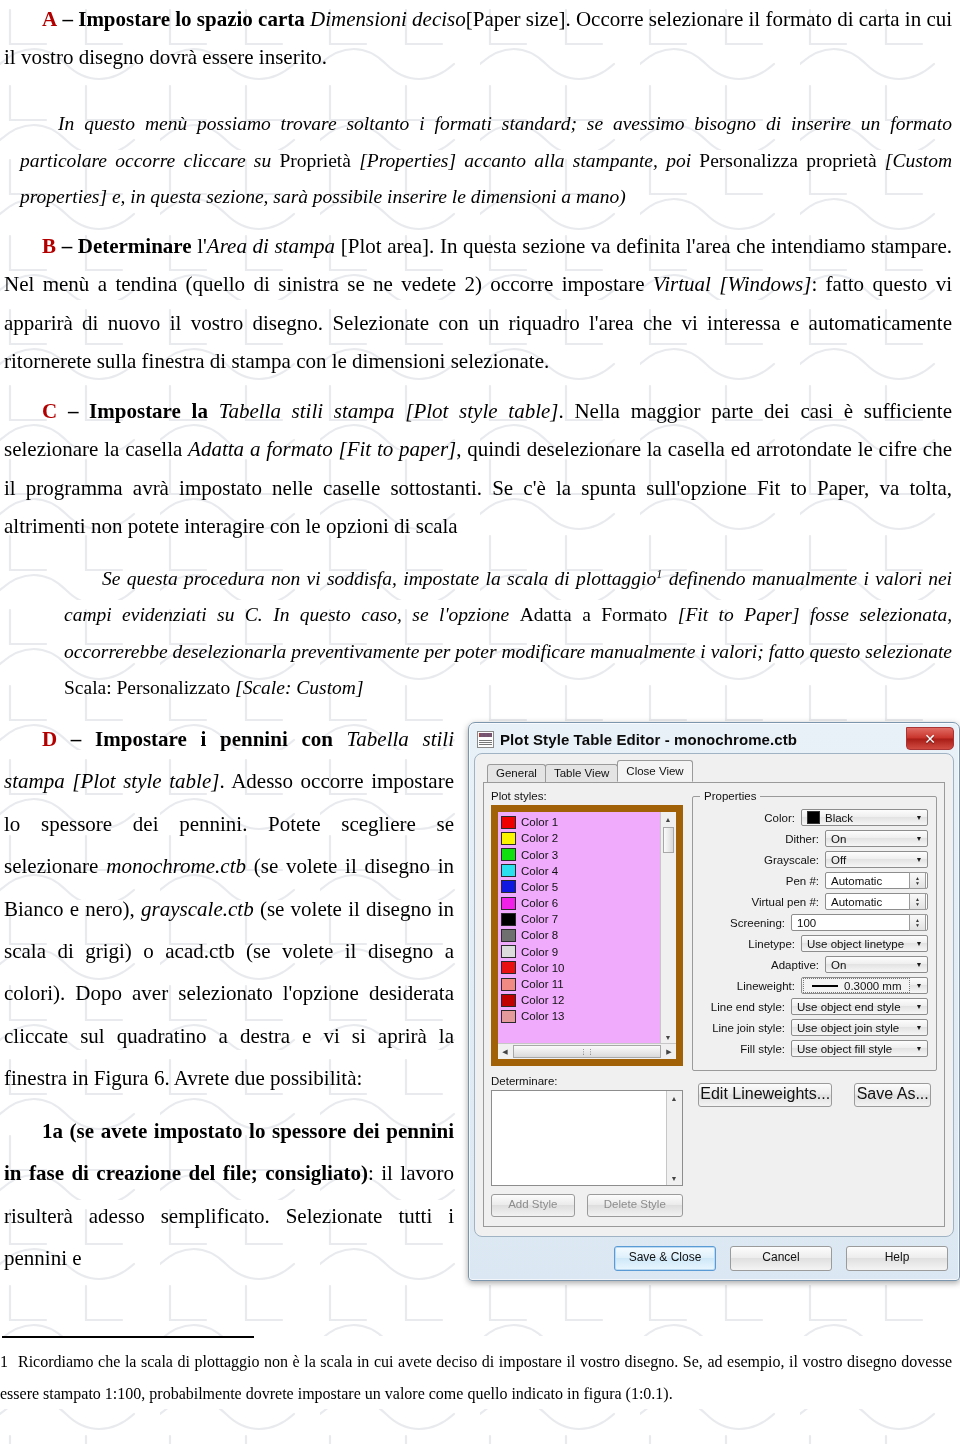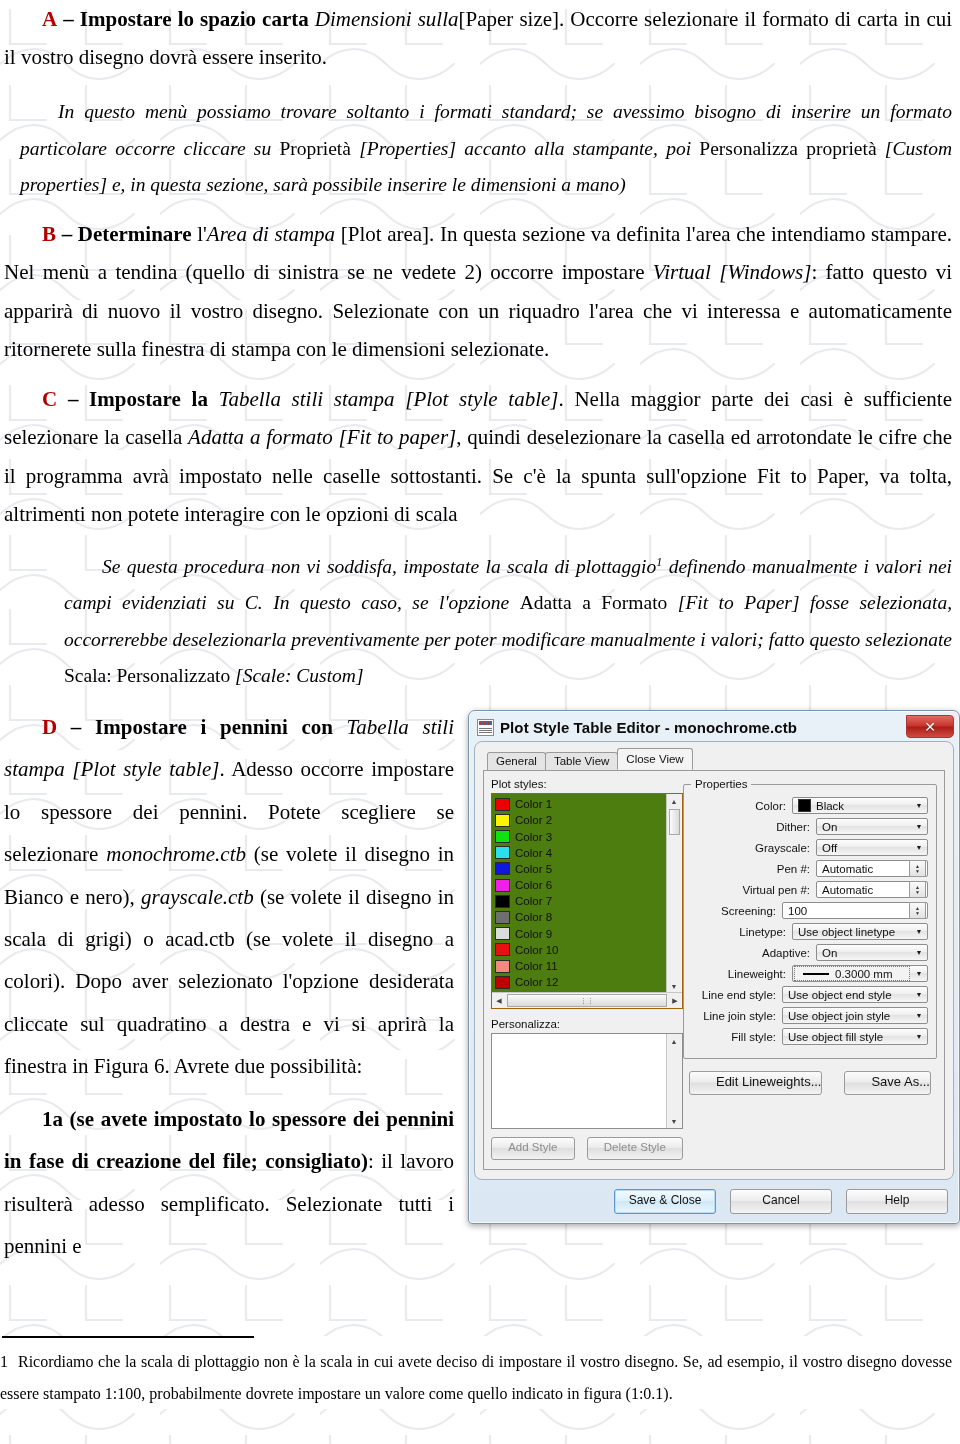--- a/index.html
+++ b/index.html
@@ -206,30 +206,31 @@
     position: relative;
     z-index: 2;
     font-weight: normal;
   }
   .panel {
     border: 1px solid #9a9a9a;
     border-top: none;
     background: #f0f0f0;
     padding: 7px 7px 9px 7px;
     display: flex;
+    gap: 9px;
   }
   .col-left { width: 192px; flex: 0 0 192px; }
   .col-right { flex: 1 1 auto; }
 
   .flabel { font-size: 11.5px; margin-bottom: 3px; color: #111; }
 
   .listbox {
-    height: 216px;
-    background: #4d7c0f;
-    border: 1px solid #a16207;
+    height: 261px;
+    background: #f0abfc;
+    border: 7px solid #a16207;
     position: relative;
     overflow: hidden;
     box-sizing: border-box;
   }
   .list-inner {
     position: absolute;
     left: 0; top: 0; right: 15px; bottom: 15px;
     overflow: hidden;
     padding: 2px 0 0 3px;
   }
@@ -397,22 +398,22 @@
     display: flex;
     align-items: center;
     background: #f3f3f3;
     min-width: 0;
   }
   .prop-btns { display: flex; gap: 22px; margin-top: 12px; padding: 0 6px; }
   .pbtn {
     flex: 1 1 auto;
     height: 22px;
     line-height: 20px;
-    text-align: right;
-    font-size: 13px;
+    text-align: center;
+    font-size: 16px;
     color: #111;
     background: linear-gradient(180deg,#fcfcfc 0%,#ececec 46%,#dfdfdf 50%,#f3f3f3 100%);
     border: 1px solid #9b9b9b;
     border-radius: 3px;
   }
   .dlg-footer {
     display: flex;
     justify-content: flex-end;
     gap: 14px;
     padding: 9px 6px 2px 0;
@@ -450,24 +451,24 @@
       </g>
     </pattern>
   </defs>
   <rect x="0" y="0" width="960" height="1444" fill="url(#wm)"></rect>
 </svg>
 
 <div id="page">
 
   <p class="para body-text first-line-indent">
     <span class="letter">A</span><span class="dash">&nbsp;<span>–</span>&nbsp;</span><b>Impostare lo spazio carta</b>
-    <i>Dimensioni sulla</i><span>[Paper size]</span><span>. Occorre selezionare il formato di carta in cui il vostro disegno dovrà essere inserito.</span>
+    <i>Dimensioni deciso</i><span>[Paper size]</span><span>. Occorre selezionare il formato di carta in cui il vostro disegno dovrà essere inserito.</span>
   </p>
 
-  <p class="indent-note first-line-indent" style="margin-top:18px;padding-left:20px;">
+  <p class="indent-note first-line-indent" style="margin-top:30px;padding-left:20px;">
     <span>In questo menù possiamo trovare soltanto i formati standard; se avessimo bisogno di inserire un formato particolare occorre cliccare su </span><span style="font-style:normal">Proprietà</span>&nbsp;<span>[Properties]</span><span> accanto alla stampante, poi </span><span style="font-style:normal">Personalizza proprietà</span>&nbsp;<span>[Custom properties]</span><span> e, in questa sezione, sarà possibile inserire le dimensioni a mano)</span>
   </p>
 
   <p class="para body-text first-line-indent" style="margin-top:12px;">
     <span class="letter">B</span><span class="dash">&nbsp;<span>–</span>&nbsp;</span><b>Determinare</b>
     <span>l'</span><i>Area di stampa</i>
     <span>[Plot area]</span><span>. In questa sezione va definita l'area che intendiamo stampare. Nel menù a tendina (quello di sinistra se ne vedete 2) occorre impostare </span><i>Virtual</i>
     <i>[Windows]</i><span>: fatto questo vi apparirà di nuovo il vostro disegno. Selezionate con un riquadro l'area che vi interessa e automaticamente ritornerete sulla finestra di stampa con le dimensioni selezionate.</span>
   </p>
 
@@ -567,21 +568,21 @@
                   <div class="sb-thumb-v"></div>
                   <div class="sb-arrow" style="position:absolute;bottom:0;left:0;">▼</div>
                 </div>
                 <div class="hscroll">
                   <div class="sb-arrow">◀</div>
                   <div class="sb-thumb-h">⋮⋮</div>
                   <div class="sb-arrow">▶</div>
                 </div>
               </div>
 
-              <div class="flabel" style="margin-top:9px;">Personalizza:</div>
+              <div class="flabel" style="margin-top:9px;">Determinare:</div>
               <div class="descbox">
                 <span></span>
                 <div class="desc-scroll">
                   <div class="sb-arrow">▲</div>
                   <div class="sb-arrow">▼</div>
                 </div>
               </div>
 
               <div class="btnrow">
                 <div class="btn">Add Style</div>

